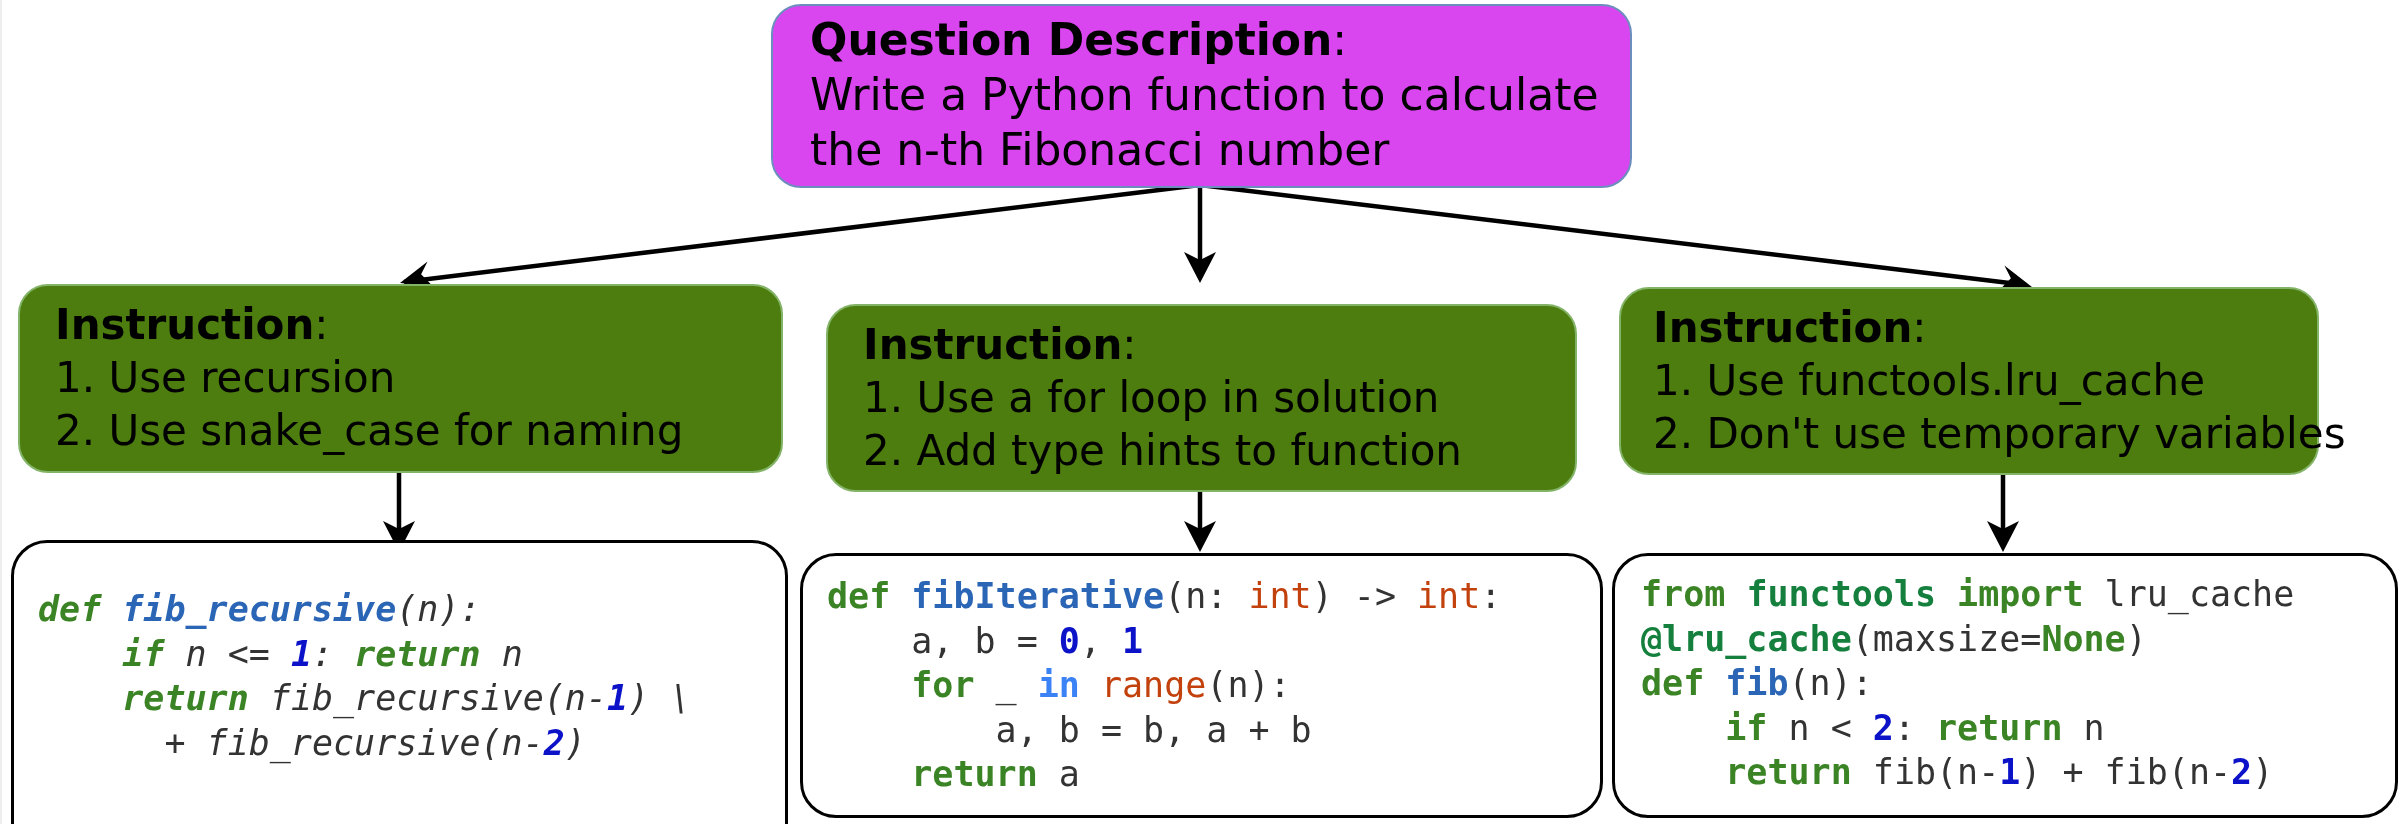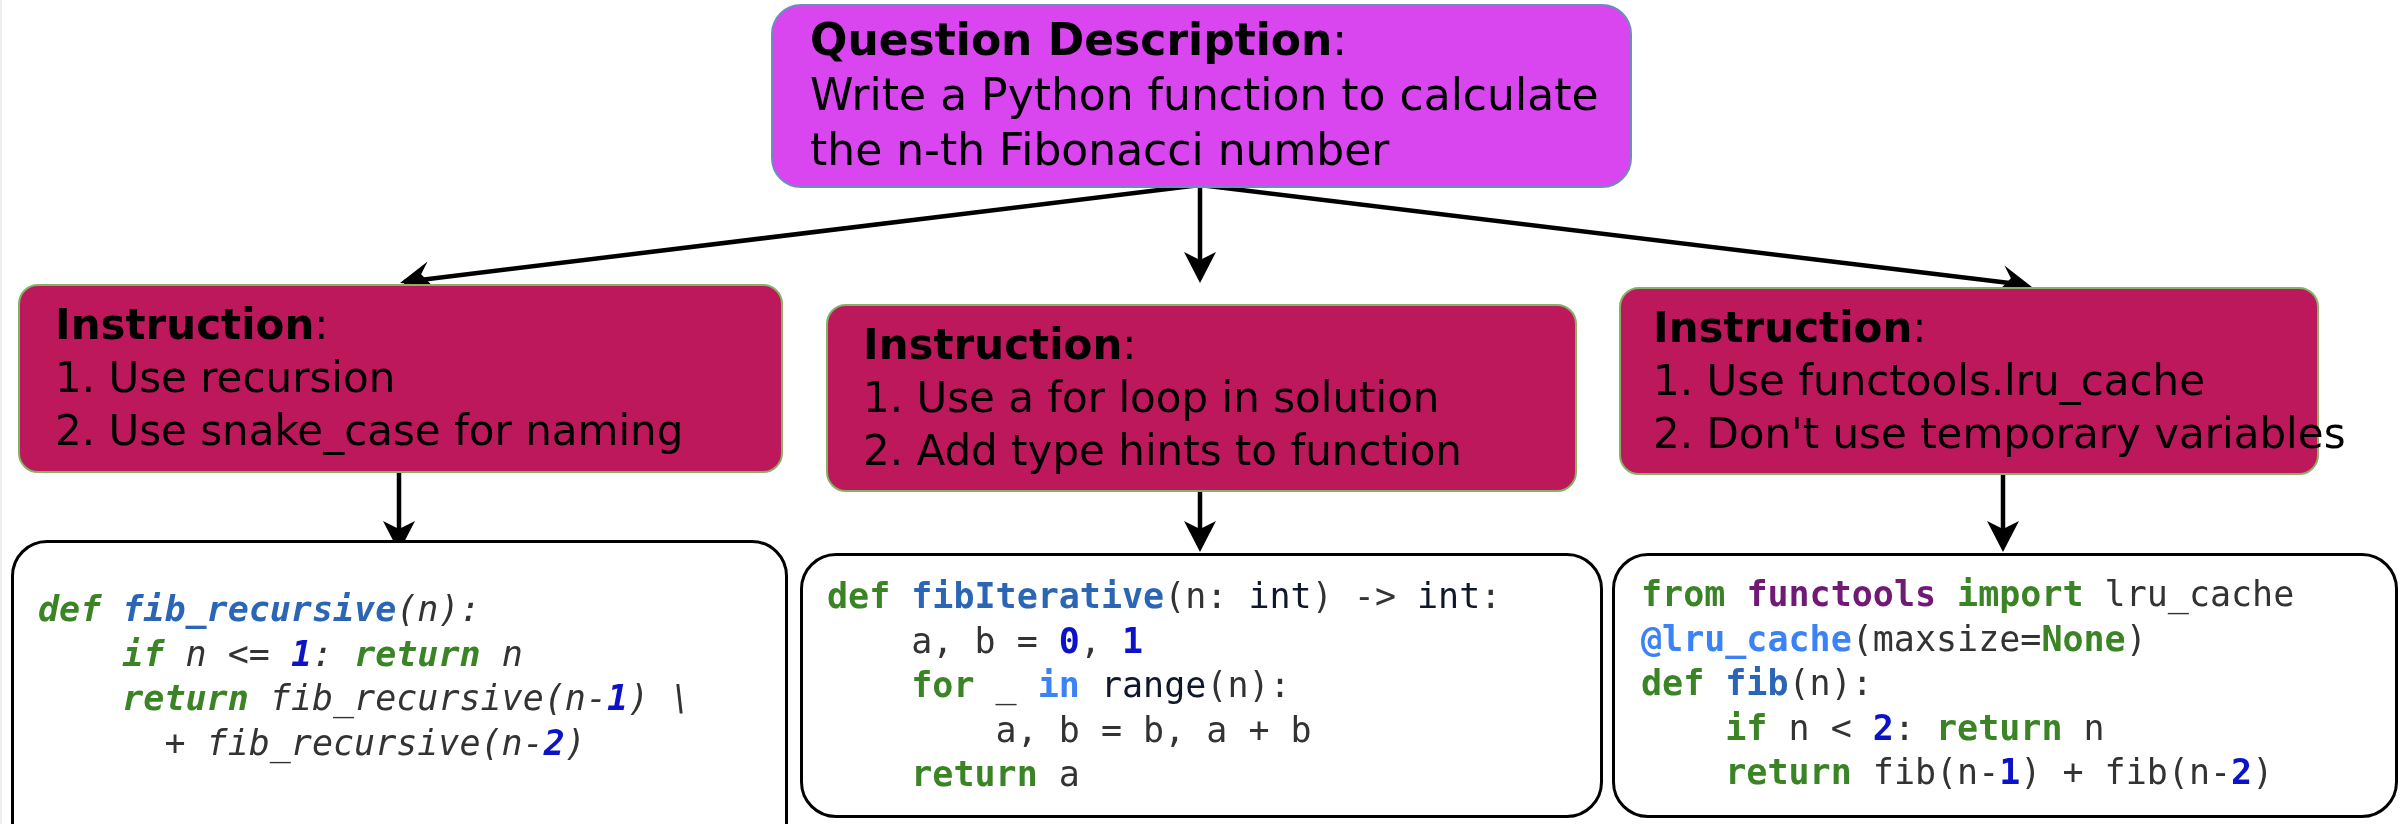--- a/index.html
+++ b/index.html
@@ -1,33 +1,33 @@
 <!DOCTYPE html>
 <html><head>
 <meta charset="utf-8">
 <style>
   html, body { margin:0; padding:0; background:#ffffff; }
   body { width:2402px; height:824px; position:relative; overflow:hidden; }
   .edge { position:absolute; left:0; top:0; width:2px; height:824px; background:#eeeeee; }
   .box { position:absolute; box-sizing:border-box; }
   .q-box { left:771px; top:4px; width:861px; height:184px; background:#d946ef; border:2.5px solid #6c8ebf; border-radius:30px; }
-  .i-box { background:#be185d; border:2.5px solid #82b366; border-radius:20px; }
+  .i-box { background:#4d7c0f; border:2.5px solid #82b366; border-radius:30px; }
   .c-box { background:#ffffff; border:3px solid #000000; border-radius:36px; }
   .prose { position:absolute; font-family:"DejaVu Sans", sans-serif; color:#000; white-space:pre; }
   .q-text { left:37px; top:6px; font-size:44px; line-height:55px; }
   .i-text { left:35px; top:12px; font-size:42px; line-height:53px; }
   .bold { font-weight:bold; }
   .code { position:absolute; font-family:"DejaVu Sans Mono", monospace; font-size:35px; line-height:44.5px; color:#333333; white-space:pre; }
   .k { color:#3b8425; font-weight:bold; }
-  .bi { color:#0f172a; }
+  .bi { color:#c2410c; }
   .fn { color:#2a66b5; font-weight:bold; }
-  .mod { color:#701a75; font-weight:bold; }
+  .mod { color:#15803d; font-weight:bold; }
   .num { color:#0b12c8; font-weight:bold; }
   .op { color:#3b82f6; font-weight:bold; }
-  .deco { color:#3b82f6; font-weight:bold; }
+  .deco { color:#15803d; font-weight:bold; }
   svg.arrows { position:absolute; left:0; top:0; }
 </style>
 </head>
 <body>
 
 <div class="edge"></div>
 
 <svg class="arrows" width="2402" height="824">
   <defs>
     <marker id="ah" markerWidth="10" markerHeight="10" refX="9" refY="5" orient="auto" markerUnits="userSpaceOnUse" viewBox="0 0 10 10">

